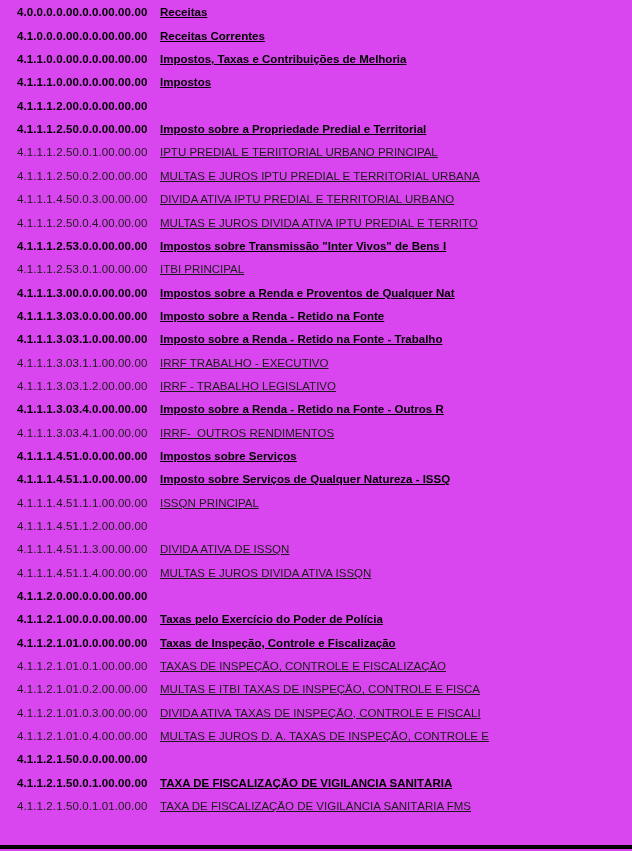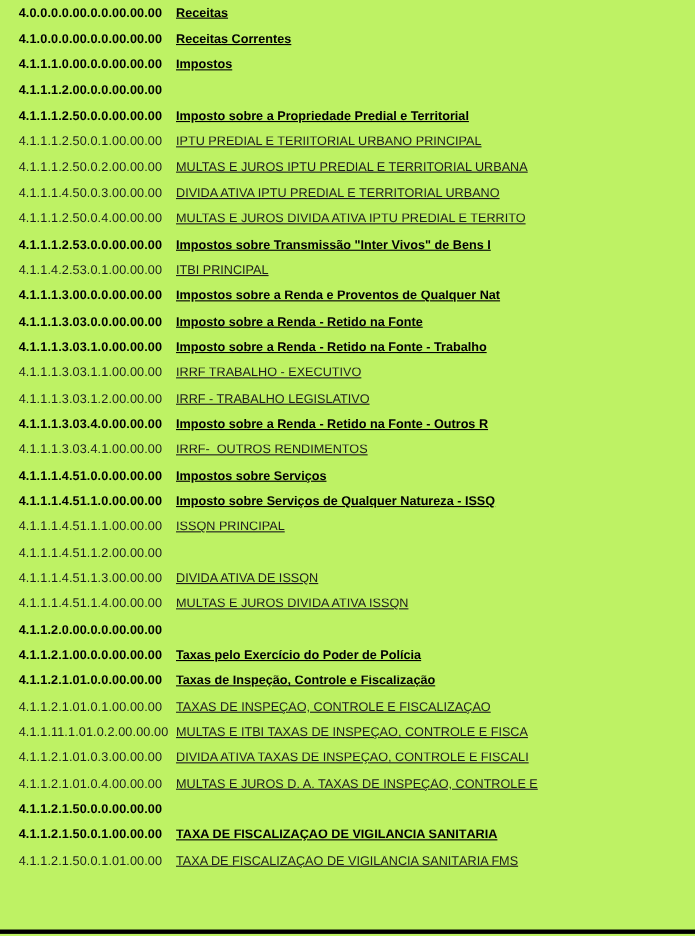--- a/index.html
+++ b/index.html
@@ -10,21 +10,21 @@
   body {
     width: 632px;
     height: 851px;
     position: relative;
     overflow: hidden;
     font-family: "Liberation Sans", "DejaVu Sans", sans-serif;
   }
   .page {
     position: absolute;
     inset: 0;
-    background: #bef264;
+    background: #d946ef;
   }
   .rows {
     position: absolute;
     top: 1.5px;
     left: 0;
     right: 0;
   }
   .row {
     height: 23.35px;
     display: flex;
@@ -66,20 +66,24 @@
   <div class="rows" id="account-rows">
       <div class="row bold">
         <span class="code">4.0.0.0.0.00.0.0.00.00.00</span>
         <span class="desc">Receitas</span>
       </div>
       <div class="row bold">
         <span class="code">4.1.0.0.0.00.0.0.00.00.00</span>
         <span class="desc">Receitas Correntes</span>
       </div>
       <div class="row bold">
+        <span class="code">4.1.1.0.0.00.0.0.00.00.00</span>
+        <span class="desc">Impostos, Taxas e Contribuições de Melhoria</span>
+      </div>
+      <div class="row bold">
         <span class="code">4.1.1.1.0.00.0.0.00.00.00</span>
         <span class="desc">Impostos</span>
       </div>
       <div class="row bold">
         <span class="code">4.1.1.1.2.00.0.0.00.00.00</span>
       </div>
       <div class="row bold">
         <span class="code">4.1.1.1.2.50.0.0.00.00.00</span>
         <span class="desc">Imposto sobre a Propriedade Predial e Territorial</span>
       </div>
@@ -97,21 +101,21 @@
       </div>
       <div class="row">
         <span class="code">4.1.1.1.2.50.0.4.00.00.00</span>
         <span class="desc">MULTAS E JUROS DIVIDA ATIVA IPTU PREDIAL E TERRITO</span>
       </div>
       <div class="row bold">
         <span class="code">4.1.1.1.2.53.0.0.00.00.00</span>
         <span class="desc">Impostos sobre Transmissão "Inter Vivos" de Bens I</span>
       </div>
       <div class="row">
-        <span class="code">4.1.1.4.2.53.0.1.00.00.00</span>
+        <span class="code">4.1.1.1.2.53.0.1.00.00.00</span>
         <span class="desc">ITBI PRINCIPAL</span>
       </div>
       <div class="row bold">
         <span class="code">4.1.1.1.3.00.0.0.00.00.00</span>
         <span class="desc">Impostos sobre a Renda e Proventos de Qualquer Nat</span>
       </div>
       <div class="row bold">
         <span class="code">4.1.1.1.3.03.0.0.00.00.00</span>
         <span class="desc">Imposto sobre a Renda - Retido na Fonte</span>
       </div>
@@ -167,21 +171,21 @@
       </div>
       <div class="row bold">
         <span class="code">4.1.1.2.1.01.0.0.00.00.00</span>
         <span class="desc">Taxas de Inspeção, Controle e Fiscalização</span>
       </div>
       <div class="row">
         <span class="code">4.1.1.2.1.01.0.1.00.00.00</span>
         <span class="desc">TAXAS DE INSPEÇÃO, CONTROLE E FISCALIZAÇÃO</span>
       </div>
       <div class="row">
-        <span class="code">4.1.1.11.1.01.0.2.00.00.00</span>
+        <span class="code">4.1.1.2.1.01.0.2.00.00.00</span>
         <span class="desc">MULTAS E ITBI TAXAS DE INSPEÇÃO, CONTROLE E FISCA</span>
       </div>
       <div class="row">
         <span class="code">4.1.1.2.1.01.0.3.00.00.00</span>
         <span class="desc">DIVIDA ATIVA TAXAS DE INSPEÇÃO, CONTROLE E FISCALI</span>
       </div>
       <div class="row">
         <span class="code">4.1.1.2.1.01.0.4.00.00.00</span>
         <span class="desc">MULTAS E JUROS D. A. TAXAS DE INSPEÇÃO, CONTROLE E</span>
       </div>

